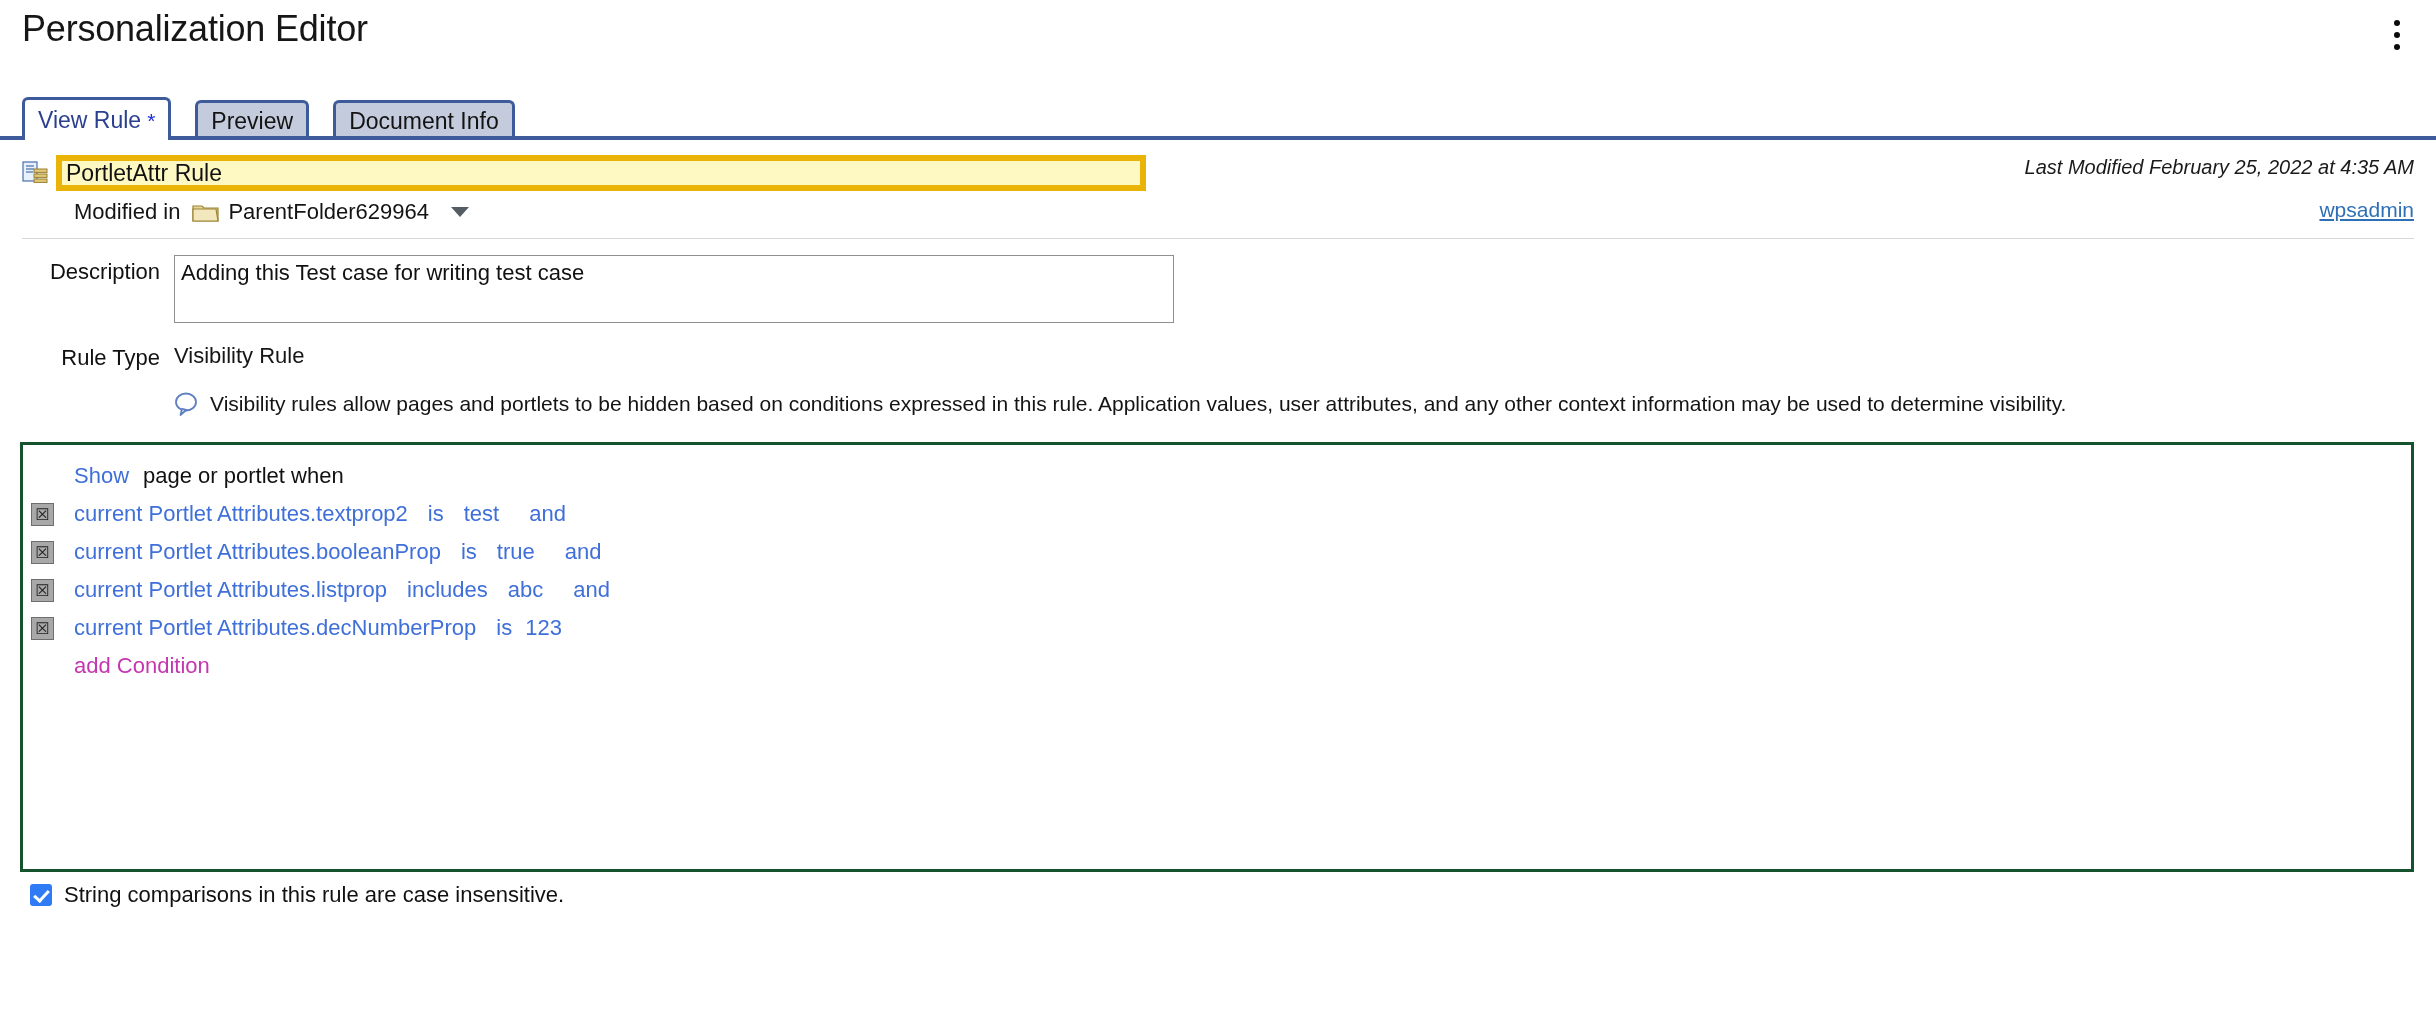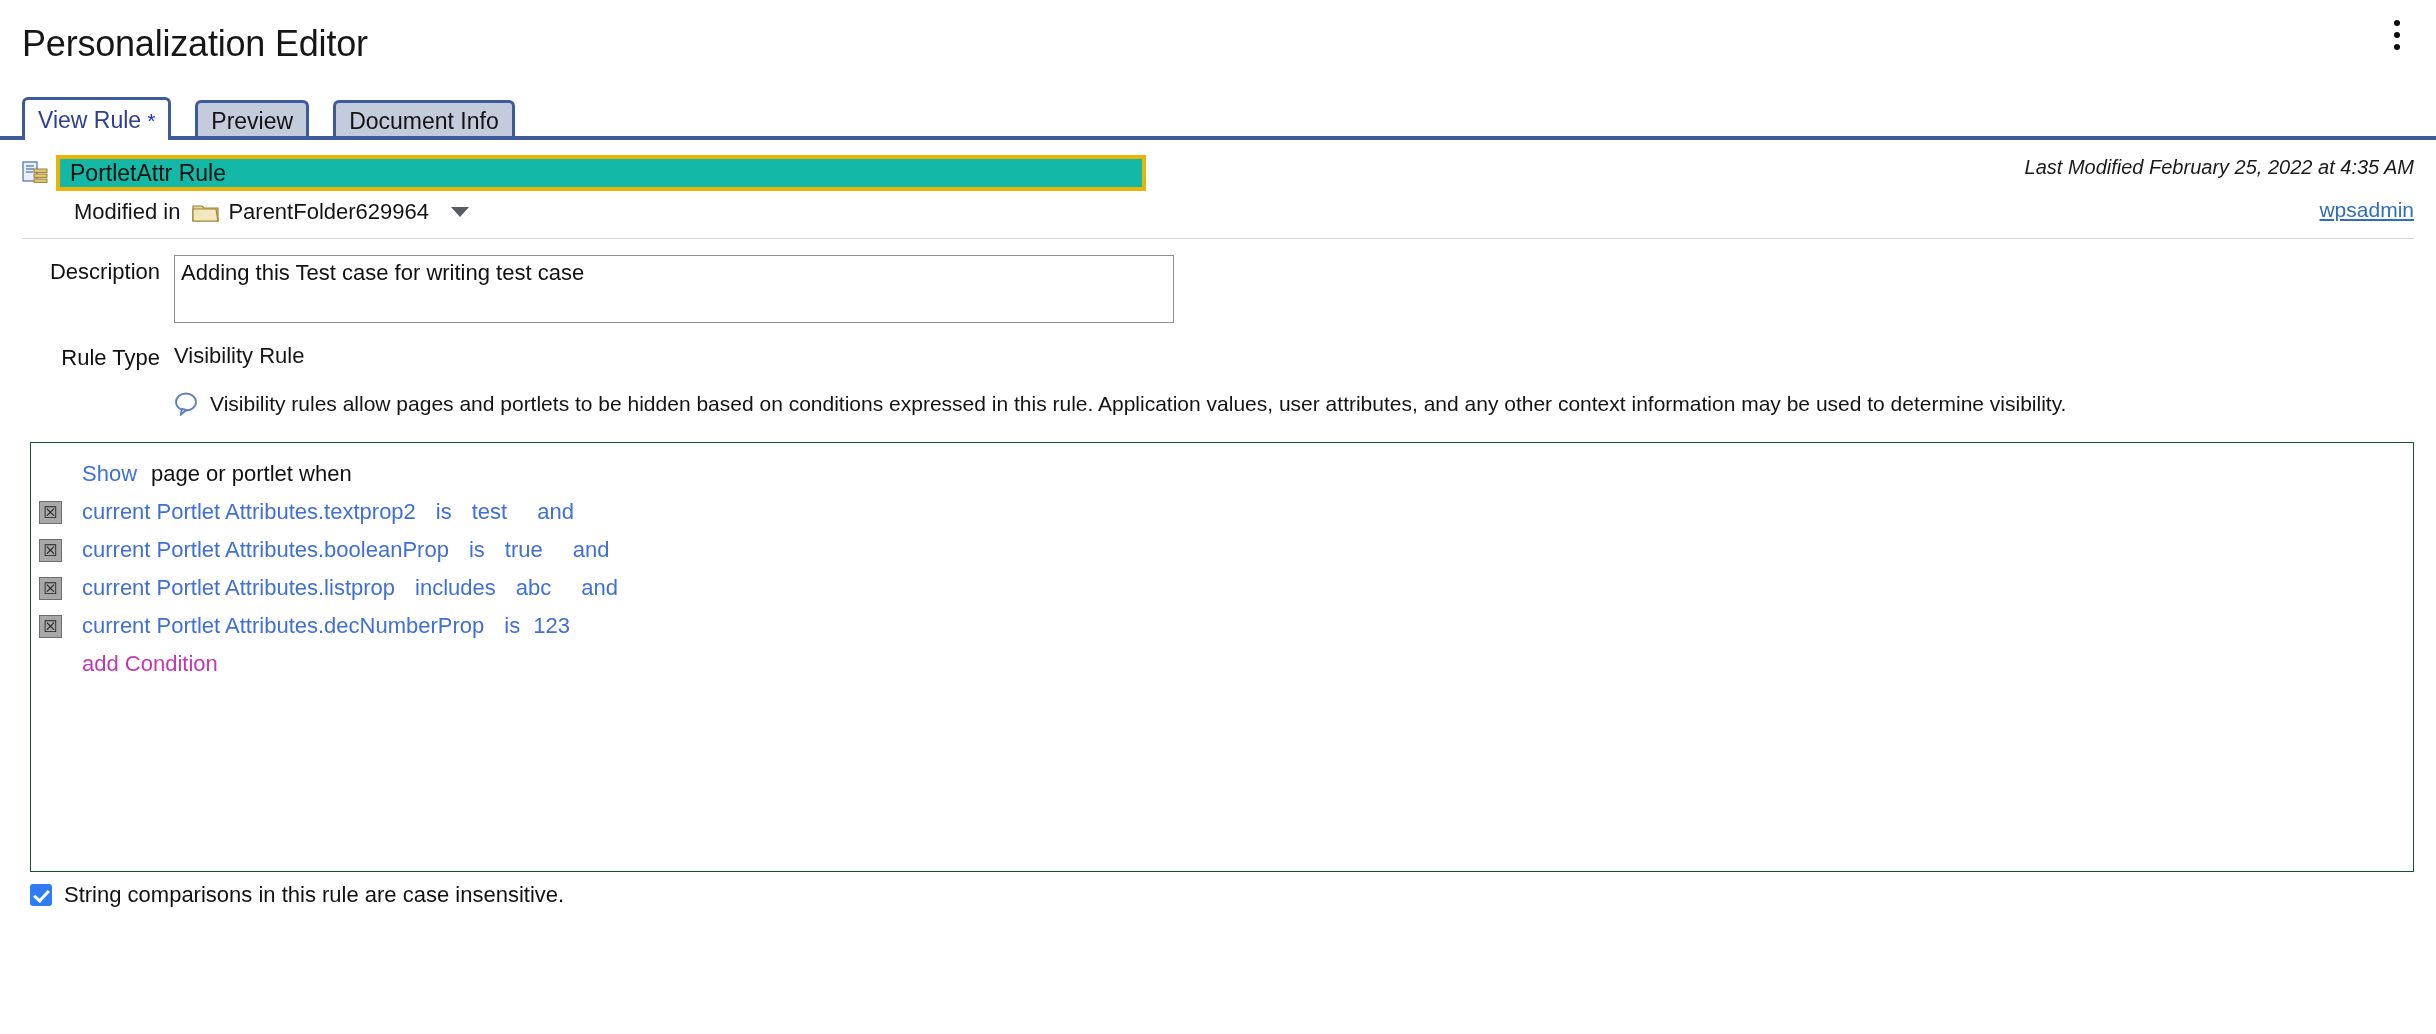--- a/index.html
+++ b/index.html
@@ -19,21 +19,21 @@
   }
 
   
   .header {
     position: relative;
     height: 74px;
     padding: 0 0 0 22px;
   }
   .page-title {
     position: absolute;
-    left: 22px; top: 23px;
+    left: 22px; top: 8px;
     font-size: 36px;
     font-weight: 400;
     color: #161616;
     letter-spacing: -0.2px;
     white-space: nowrap;
   }
   .kebab-menu {
     position: absolute;
     right: 22px; top: 12px;
     width: 34px; height: 46px;
@@ -120,23 +120,23 @@
     width: 26px; height: 24px;
     margin-right: 8px;
     flex: 0 0 auto;
   }
   .rule-name-input {
     width: 1090px;
     height: 36px;
     font-size: 23px;
     font-family: "Liberation Sans", sans-serif;
     color: #111;
-    padding: 2px 10px;
-    border: 4px solid #eab308;
-    background: #14b8a6;
+    padding: 2px 4px;
+    border: 6px solid #eab308;
+    background: #fef9c3;
     outline: none;
   }
   .last-modified {
     position: absolute;
     right: 22px; top: 2px;
     font-size: 20px;
     font-style: italic;
     color: #1a1a1a;
     white-space: nowrap;
   }
@@ -241,22 +241,22 @@
     margin-top: 1px;
   }
   .hint-text {
     font-size: 21px;
     color: #141414;
     line-height: 1.2;
   }
 
   
   .rulebox {
-    margin: 26px 22px 0 30px;
-    border: 1px solid #14532d;
+    margin: 26px 22px 0 20px;
+    border: 3px solid #14532d;
     background: #fff;
     height: 430px;
     padding: 12px 0 0 0;
     position: relative;
   }
   .rule-line {
     display: flex;
     align-items: center;
     height: 38px;
     padding-left: 8px;

